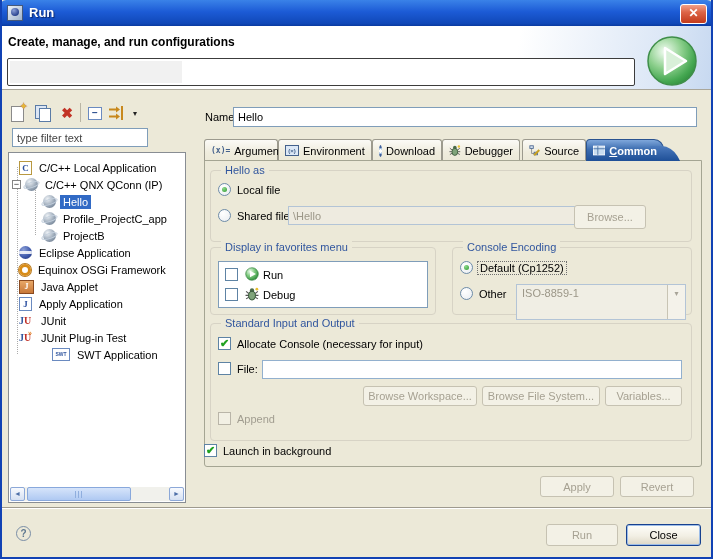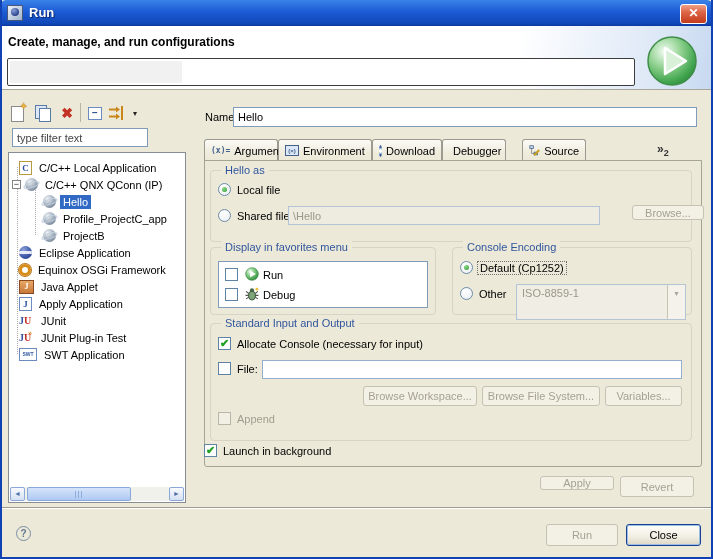--- a/index.html
+++ b/index.html
@@ -257,21 +257,21 @@
     <div class="tree-row ind0" style="top:159px;">
       <span class="ticon i-junit"><span class="jj">J</span><span class="ju">U</span></span>
       <span class="tlabel">JUnit</span>
     </div>
 
     <div class="tree-row ind0" style="top:176px;">
       <span class="ticon i-junit"><span class="jj">J</span><span class="ju">U</span><span class="i-spark">»</span></span>
       <span class="tlabel">JUnit Plug-in Test</span>
     </div>
 
-    <div class="tree-row ind0" style="top:193px;">
+    <div class="tree-row ind0" style="top:193px;margin-left:33px;">
       <span class="ticon i-swt">SWT</span>
       <span class="tlabel">SWT Application</span>
     </div>
 
     <div class="hscroll">
       <div class="sb-btn" style="left:0;">◄</div>
       <div class="sb-thumb">
         <div class="sb-grip"></div>
       </div>
       <div class="sb-btn" style="right:0;">►</div>
@@ -288,53 +288,61 @@
     <span class="tab-label">Arguments</span>
   </div>
   <div class="tab" style="left:278px;width:94px;">
     <span class="ico-env">(×)</span>
     <span class="tab-label">Environment</span>
   </div>
   <div class="tab" style="left:372px;width:70px;">
     <span class="ico-dl"></span>
     <span class="tab-label">Download</span>
   </div>
-  <div class="tab" style="left:442px;width:64px;">
+  <div class="tab" style="left:442px;width:78px;">
     <svg width="13" height="13" viewBox="0 0 13 13">
       <path d="M3.5 6 L1 4 M3.5 9.5 L1 11 M9.5 6 L12 4 M9.5 9.5 L12 11 M3.2 7.8 L0.5 7.8 M9.8 7.8 L12.5 7.8" stroke="#555" fill="none"></path>
       <circle cx="6.5" cy="3.2" r="2" fill="#4A6A4A"></circle>
       <ellipse cx="6.5" cy="8" rx="3.2" ry="4" fill="#7FA37A" stroke="#3A5A3A"></ellipse>
       <circle cx="11" cy="2" r="1.3" fill="#E8C030"></circle>
     </svg>
     <span class="tab-label">Debugger</span>
   </div>
   <div class="tab" style="left:522px;width:64px;">
     <svg width="13" height="13" viewBox="0 0 13 13">
       <path d="M3 4v6h4" stroke="#8A8A8A" fill="none"></path>
       <rect x="1" y="1" width="4" height="3" fill="#DCE8F6" stroke="#44618C"></rect>
       <rect x="6" y="8.5" width="4" height="3" fill="#DCE8F6" stroke="#44618C"></rect>
       <path d="M6 12 L12 6" stroke="#C8A020" stroke-width="2.4"></path>
     </svg>
     <span class="tab-label">Source</span>
   </div>
+  <div class="tab selected" style="left:586px;width:78px;">
+    <span class="swoosh"></span>
+    <svg width="14" height="11" viewBox="0 0 14 11">
+      <rect x="0.5" y="0.5" width="13" height="10" fill="#C8DCF0" stroke="#FFFFFF"></rect>
+      <path d="M0.5 3.5h13 M5.5 0.5v10" stroke="#4A72A4"></path>
+    </svg>
+    <span class="tab-label">Common</span>
+  </div>
   <div class="chevron"><span>»</span><sub>2</sub></div>
 
   <div class="tabfolder"></div>
 
   <div class="group" style="left:210px;top:170px;width:482px;height:72px;">
     <div class="group-title">Hello as</div>
   </div>
   <div class="radio" style="left:218px;top:183px;">
       <span class="dot"></span>
     </div>
   <div class="ctl-label" style="left:237px;top:184px;">Local file</div>
   <div class="radio" style="left:218px;top:209px;"></div>
   <div class="ctl-label" style="left:237px;top:210px;">Shared file:</div>
   <input class="field-disabled" style="left: 288px; top: 206px; width: 312px; height: 19px;" disabled="" value="\Hello">
-  <div class="btn disabled" style="left:632px;top:205px;width:72px;height:15px;">Browse...</div>
+  <div class="btn disabled" style="left:574px;top:205px;width:72px;height:24px;">Browse...</div>
 
   <div class="group" style="left:210px;top:247px;width:226px;height:68px;">
     <div class="group-title">Display in favorites menu</div>
   </div>
   <div class="listbox" style="left:218px;top:261px;width:210px;height:47px;">
     <div class="checkbox" style="left:6px;top:6px;"></div>
     <svg style="position:absolute;left:26px;top:5px;" width="14" height="14" viewBox="0 0 14 14">
       <defs>
           <radialGradient id="rg2" cx="35%" cy="30%" r="75%">
         <stop offset="0" stop-color="#EFFBEF"></stop>
@@ -380,21 +388,21 @@
   <input class="field-enabled" style="left: 262px; top: 360px; width: 420px; height: 19px;">
   <div class="btn disabled" style="left:363px;top:386px;width:114px;height:20px;">Browse Workspace...</div>
   <div class="btn disabled" style="left:482px;top:386px;width:118px;height:20px;">Browse File System...</div>
   <div class="btn disabled" style="left:605px;top:386px;width:77px;height:20px;">Variables...</div>
   <div class="checkbox disabled" style="left:218px;top:412px;"></div>
   <div class="ctl-label dim" style="left:237px;top:413px;">Append</div>
 
   <div class="checkbox" style="left:204px;top:444px;">✔</div>
   <div class="ctl-label" style="left:223px;top:445px;">Launch in background</div>
 
-  <div class="btn disabled" style="left:540px;top:476px;width:74px;height:14px;">Apply</div>
+  <div class="btn disabled" style="left:540px;top:476px;width:74px;height:21px;">Apply</div>
   <div class="btn disabled" style="left:620px;top:476px;width:74px;height:21px;">Revert</div>
 
   <div class="hr-line" style="top:507px;"></div>
 
   <div class="btn disabled" style="left:546px;top:524px;width:72px;height:22px;">Run</div>
   <div class="btn default" style="left:626px;top:524px;width:75px;height:22px;">Close</div>
 
   <div class="frame"></div>
 </div>
 

